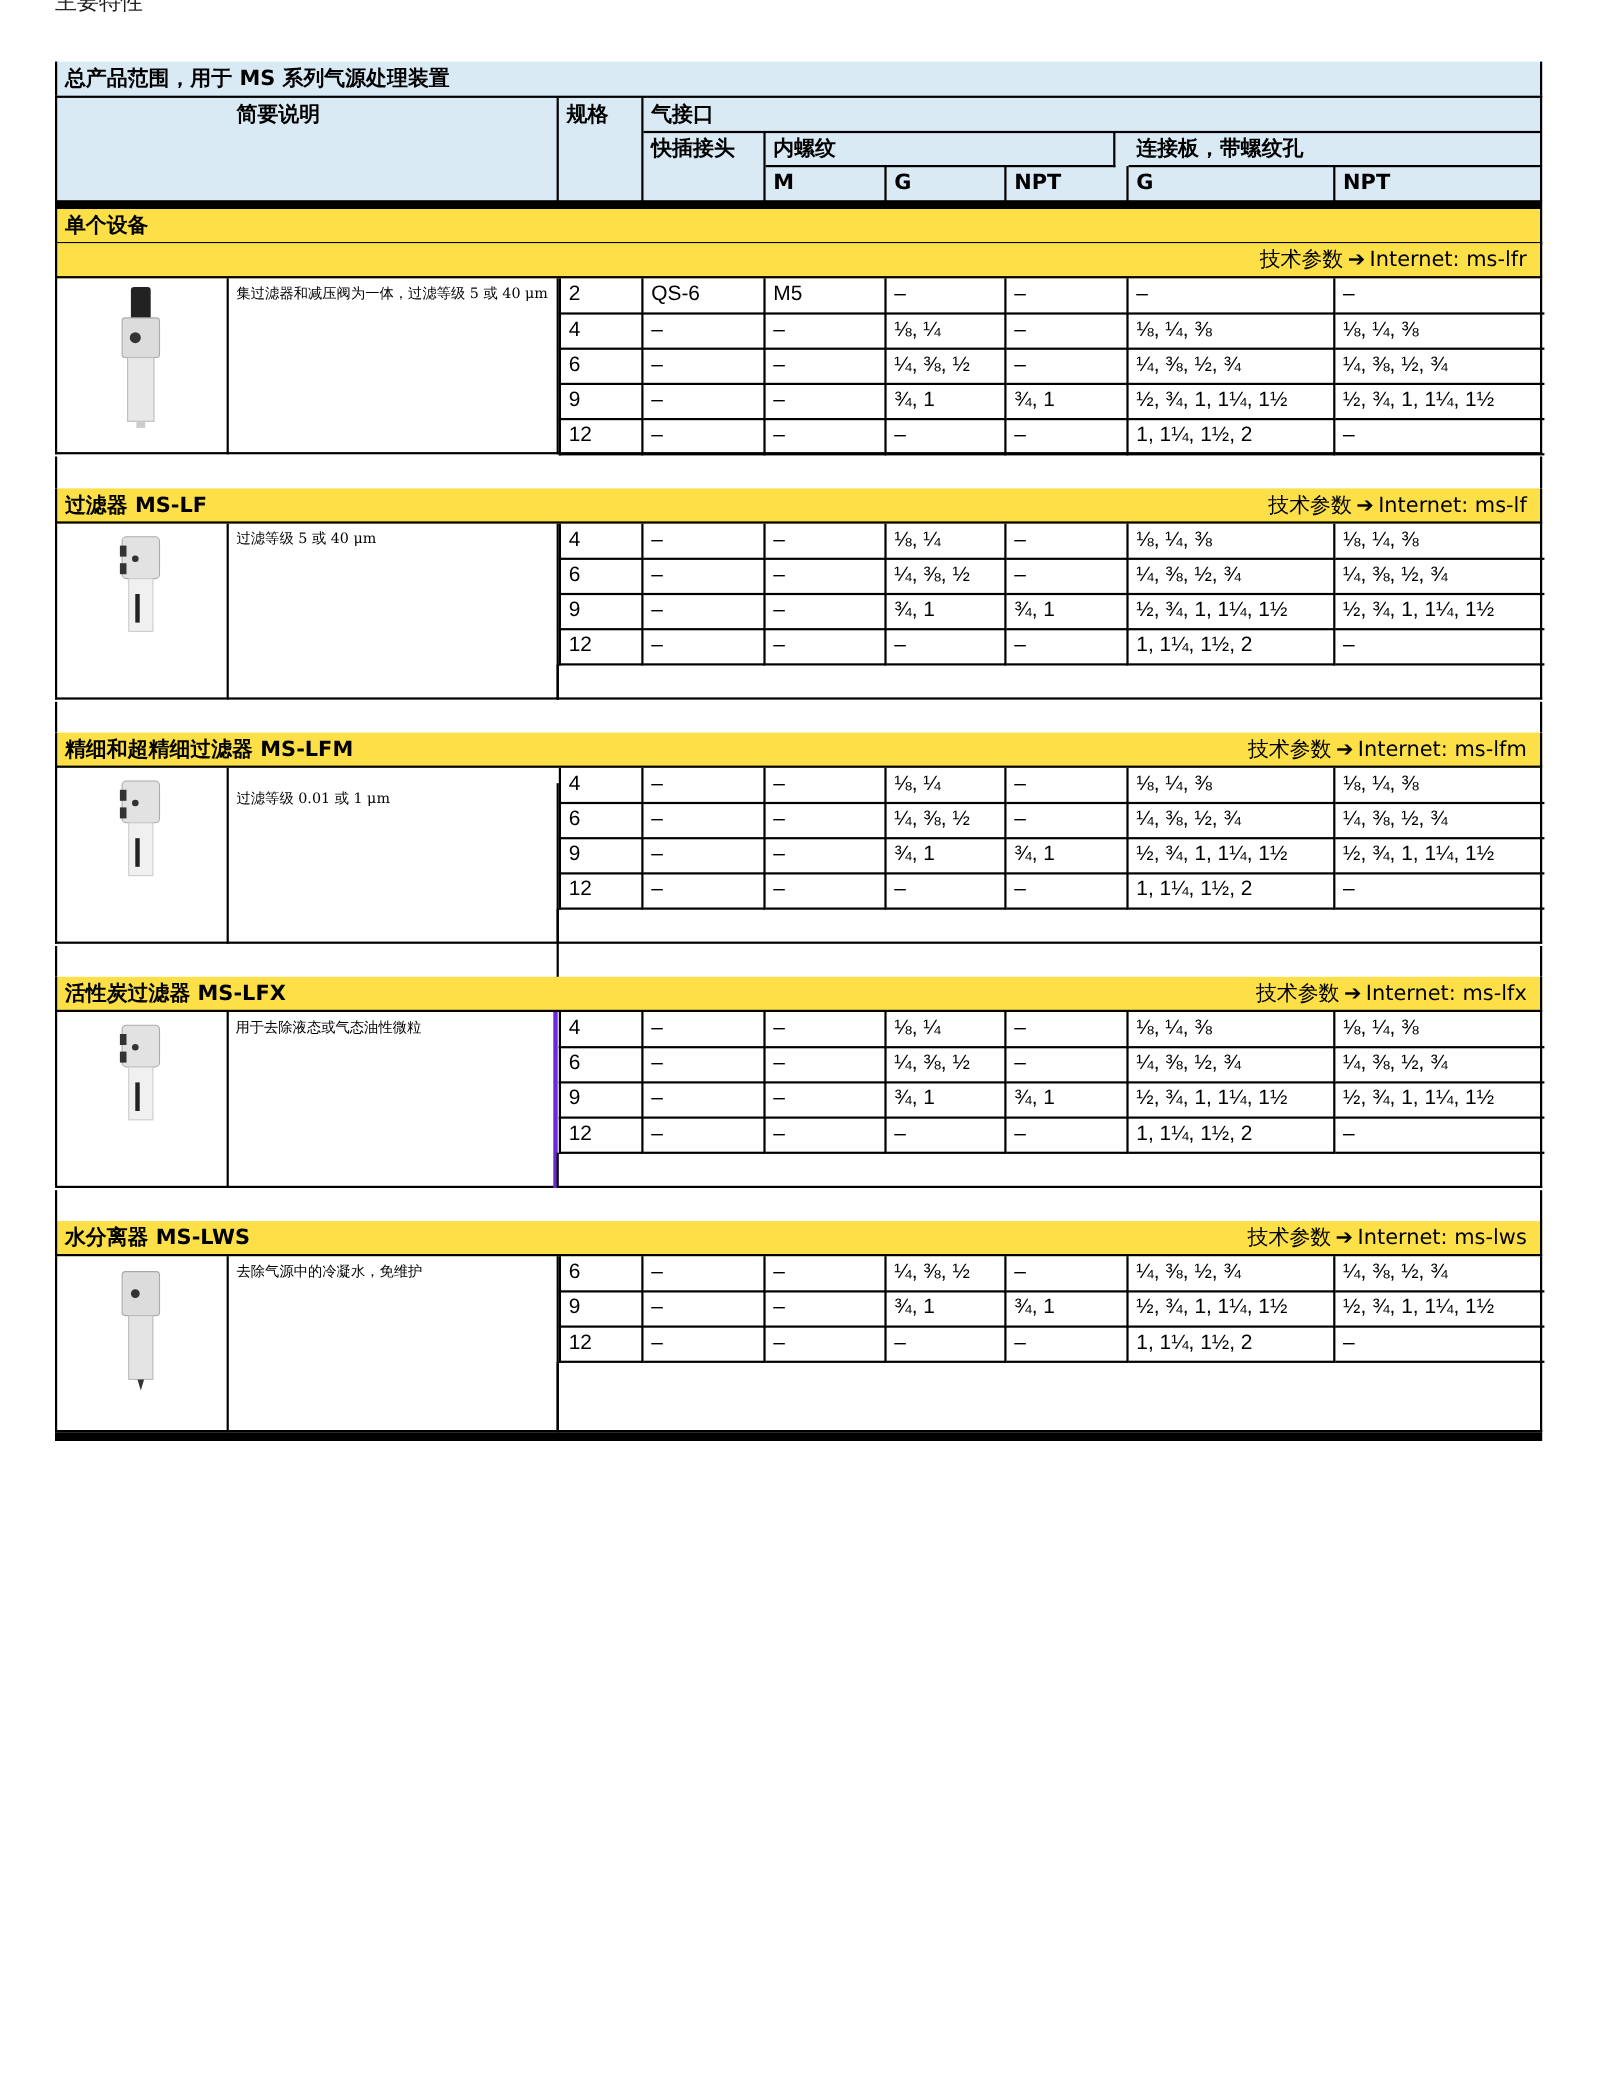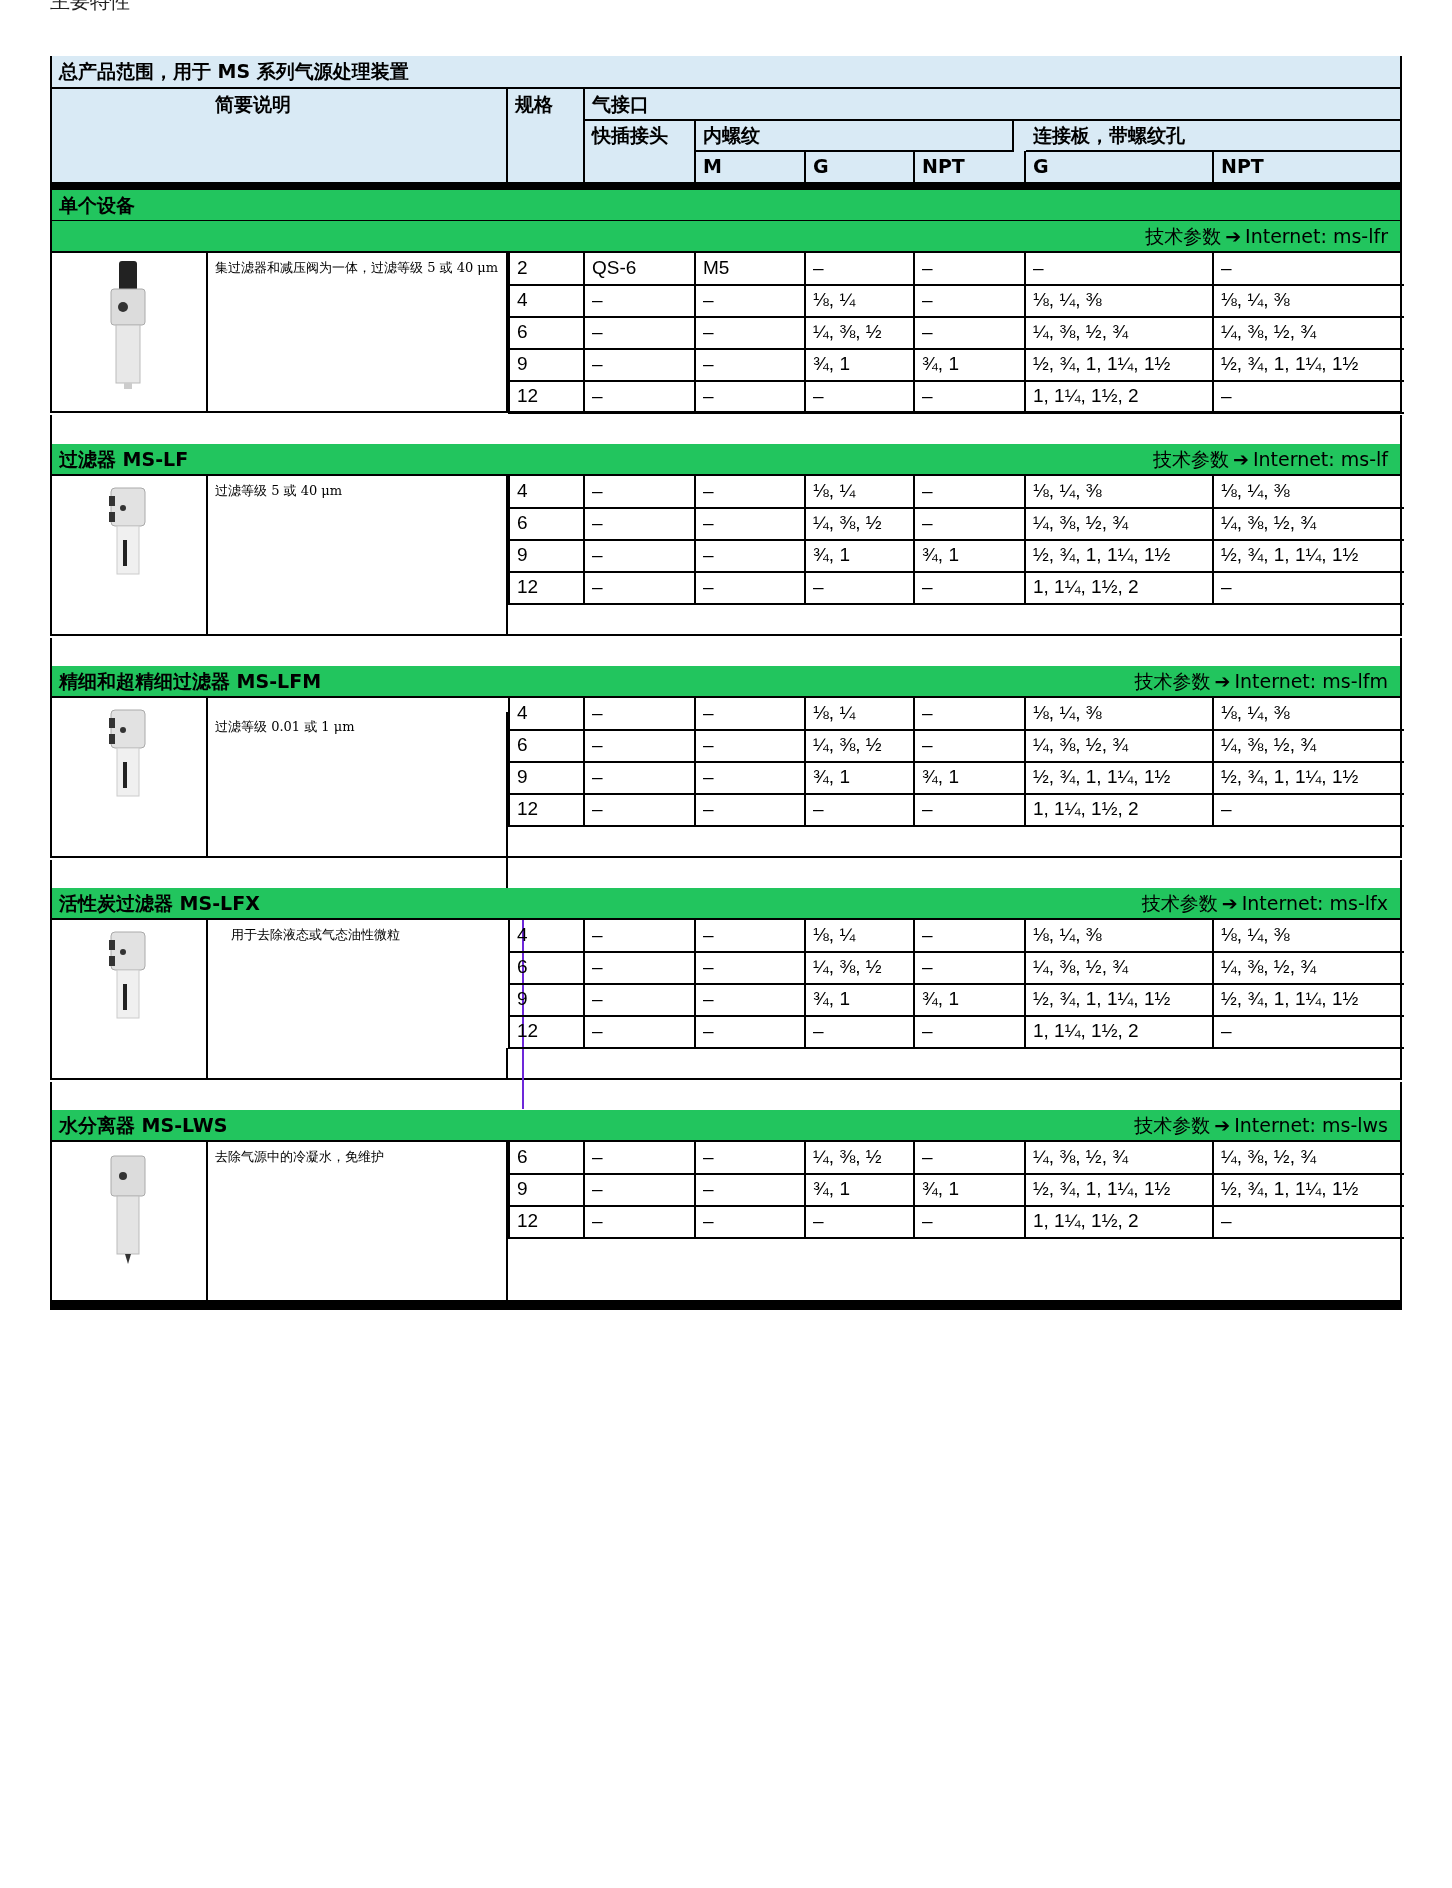--- a/index.html
+++ b/index.html
@@ -4,21 +4,21 @@
 <style>
   html, body { margin:0; padding:0; background:#ffffff; }
   body { width:1452px; height:1888px; position:relative; overflow:hidden;
          font-family:"DejaVu Sans", "Liberation Sans", sans-serif; color:#000; }
   .top-label { position:absolute; left:50px; top:-12px; font-size:20px; font-family:"DejaVu Serif", serif; color:#222; }
   .tbl { position:absolute; left:50px; top:56px; width:1352px; }
   .row { position:absolute; left:0; width:1352px; box-sizing:border-box; }
   .cell { position:absolute; box-sizing:border-box; font-size:19px; line-height:30px; padding-left:7px;
           white-space:nowrap; overflow:hidden; font-family:"Liberation Sans", sans-serif; }
   .hdr { background:#d9eaf5; }
-  .sec { background:#22c55e; }
+  .sec { background:#fde047; }
   .bold { font-weight:bold; font-family:"DejaVu Sans", sans-serif; font-size:19px; }
   .bl { border-left:2px solid #000; }
   .br { border-right:2px solid #000; }
   .bt { border-top:2px solid #000; }
   .bb { border-bottom:2px solid #000; }
   .thick { position:absolute; left:0; width:1352px; background:#000; }
   .desc { font-family:"DejaVu Serif", serif; font-size:13px; line-height:30px; white-space:normal; }
   .right-link { position:absolute; right:12px; top:0; font-size:19px; line-height:30px; }
   .right-link .cn { font-family:"DejaVu Serif", serif; }
   .right-link .arrow { font-weight:bold; margin:0 4px; }
@@ -216,21 +216,21 @@
             <svg width="78" height="135" viewBox="0 0 78 135">
               <rect x="22" y="6" width="34" height="38" rx="4" fill="#e2e2e2" stroke="#aaa"></rect>
               <rect x="20" y="14" width="6" height="10" fill="#333"></rect>
               <rect x="20" y="30" width="6" height="10" fill="#333"></rect>
               <circle cx="34" cy="26" r="3" fill="#333"></circle>
               <rect x="28" y="44" width="22" height="48" fill="#f0f0f0" stroke="#ccc"></rect>
               <rect x="34" y="58" width="4" height="26" fill="#222"></rect>
             </svg>
           </div>
         </div>
-        <div class="cell desc" style="left:172px;top:0;width:300px;height:189px;border-right:2px solid #6d28d9;padding-right:4px;">用于去除液态或气态油性微粒</div>
+        <div class="cell desc" style="left:155px;top:0;width:300px;height:160px;border-right:4px solid #6d28d9;padding-right:4px;">用于去除液态或气态油性微粒</div>
         <div class="cell" style="left:456px;top:0px;width:77px;height:33px;border-bottom:2px solid #000;border-right:2px solid #000;border-left:2px solid #000;">4</div>
         <div class="cell" style="left:533px;top:0px;width:111px;height:33px;border-bottom:2px solid #000;border-right:2px solid #000;">–</div>
         <div class="cell" style="left:644px;top:0px;width:110px;height:33px;border-bottom:2px solid #000;border-right:2px solid #000;">–</div>
         <div class="cell" style="left:754px;top:0px;width:109px;height:33px;border-bottom:2px solid #000;border-right:2px solid #000;">⅛, ¼</div>
         <div class="cell" style="left:863px;top:0px;width:111px;height:33px;border-bottom:2px solid #000;border-right:2px solid #000;">–</div>
         <div class="cell" style="left:974px;top:0px;width:188px;height:33px;border-bottom:2px solid #000;border-right:2px solid #000;">⅛, ¼, ⅜</div>
         <div class="cell" style="left:1162px;top:0px;width:190px;height:33px;border-bottom:2px solid #000;">⅛, ¼, ⅜</div>
         <div class="cell" style="left:456px;top:32px;width:77px;height:33px;border-bottom:2px solid #000;border-right:2px solid #000;border-left:2px solid #000;">6</div>
         <div class="cell" style="left:533px;top:32px;width:111px;height:33px;border-bottom:2px solid #000;border-right:2px solid #000;">–</div>
         <div class="cell" style="left:644px;top:32px;width:110px;height:33px;border-bottom:2px solid #000;border-right:2px solid #000;">–</div>

